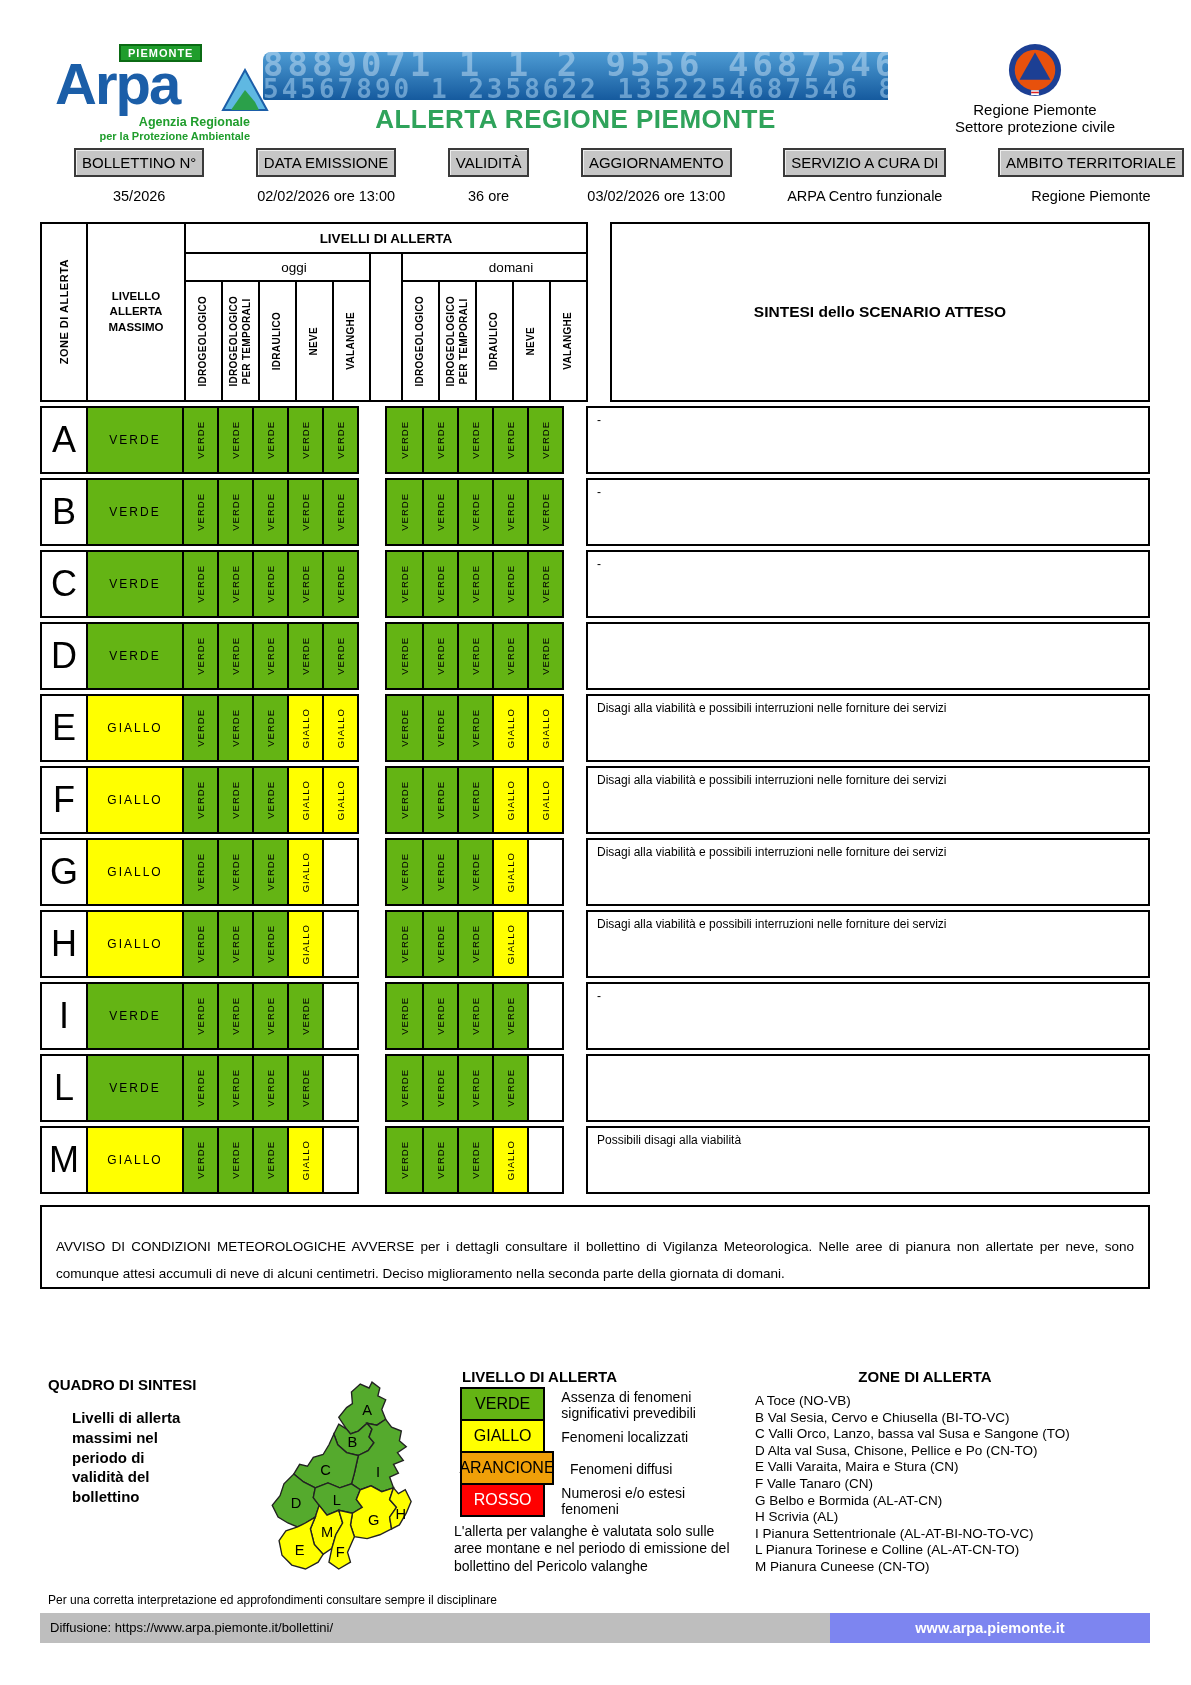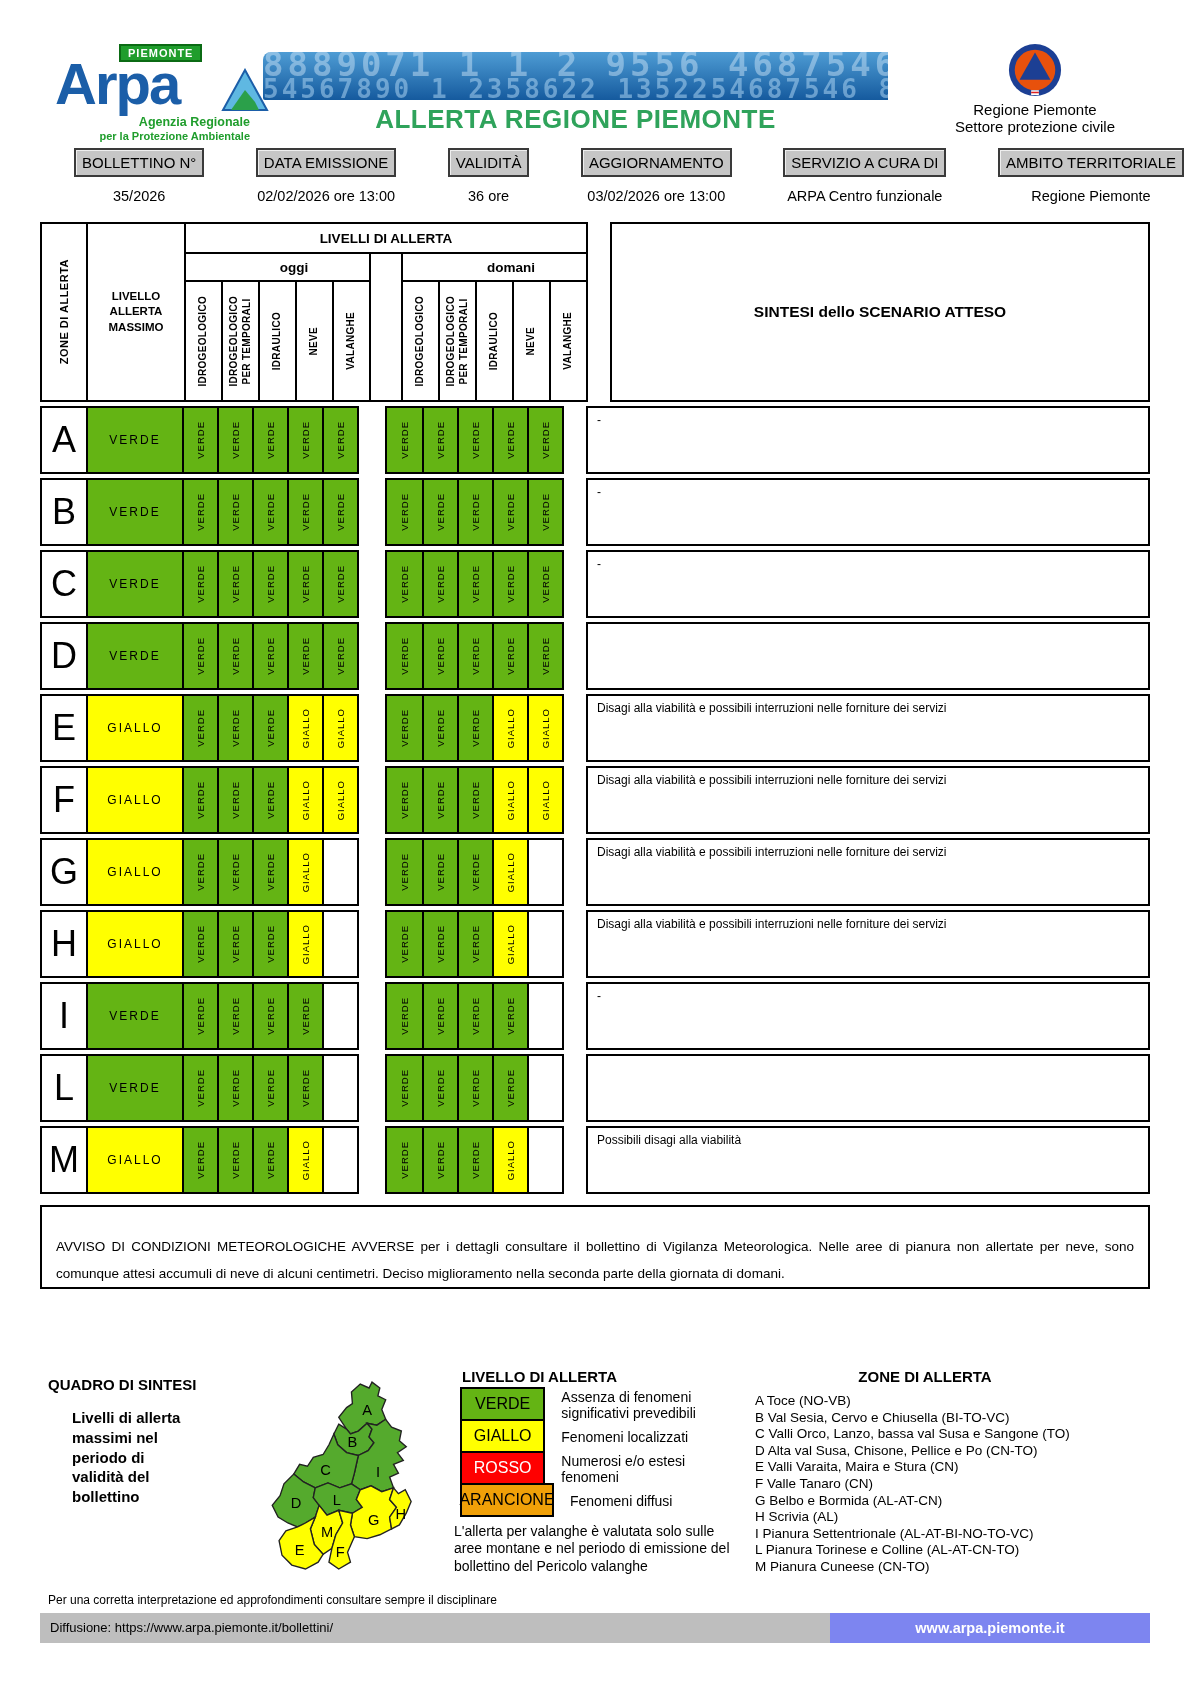--- a/index.html
+++ b/index.html
@@ -49,21 +49,21 @@
     align-items:center;justify-content:center;font-weight:bold;font-size:15.5px;}
   .zcol{width:44px;border-right:2px solid #000;display:flex;align-items:center;justify-content:center;}
   .mcol{width:96px;border-right:2px solid #000;display:flex;align-items:center;justify-content:center;
     font-weight:bold;font-size:11.5px;text-align:center;line-height:1.35;}
   .h-right{display:flex;flex-direction:column;}
   .h-livelli{height:28px;border-bottom:2px solid #000;display:flex;align-items:center;
     justify-content:center;font-weight:bold;font-size:13.5px;}
   .h-groups{display:flex;flex:1;}
   .h-group{display:flex;flex-direction:column;width:183px;}
   .h-day{height:26px;border-bottom:2px solid #000;display:flex;align-items:center;
-    justify-content:center;font-weight:bold;font-size:13.5px;padding-left:33px;}
+    justify-content:center;font-weight:normal;font-size:13.5px;padding-left:33px;}
   .h-gap{width:30px;border-left:2px solid #000;border-right:2px solid #000;}
   .haz-row{display:flex;flex:1;}
   .haz-row .hc{width:35px;border-left:2px solid #000;display:flex;align-items:center;
     justify-content:center;}
   .haz-row .hc:first-child{border-left:none;}
   .vt{writing-mode:vertical-rl;transform:rotate(180deg);}
   .hz{font-weight:bold;font-size:10px;letter-spacing:0.3px;white-space:pre-line;line-height:1.25;text-align:center;}
   .zhead{font-weight:bold;font-size:11px;letter-spacing:0.5px;}
   
   .trow{display:flex;margin-top:4px;height:68px;}
@@ -700,26 +700,26 @@
     <div id="legend-rows">
         <div class="lg-row">
           <div class="lg-box" style="background: rgb(100, 180, 20); color: rgb(0, 0, 0);">VERDE</div>
           <div class="lg-desc">Assenza di fenomeni significativi prevedibili</div>
         </div>
         <div class="lg-row">
           <div class="lg-box" style="background: rgb(255, 255, 0); color: rgb(0, 0, 0);">GIALLO</div>
           <div class="lg-desc">Fenomeni localizzati</div>
         </div>
         <div class="lg-row">
+          <div class="lg-box" style="background: rgb(240, 160, 8); color: rgb(0, 0, 0);">ARANCIONE</div>
+          <div class="lg-desc">Fenomeni diffusi</div>
+        </div>
+        <div class="lg-row">
           <div class="lg-box" style="background: rgb(255, 0, 0); color: rgb(255, 255, 255);">ROSSO</div>
           <div class="lg-desc">Numerosi e/o estesi fenomeni</div>
-        </div>
-        <div class="lg-row">
-          <div class="lg-box" style="background: rgb(240, 160, 8); color: rgb(0, 0, 0);">ARANCIONE</div>
-          <div class="lg-desc">Fenomeni diffusi</div>
         </div>
       </div>
     <div class="lg-note">L'allerta per valanghe è valutata solo sulle aree montane e nel periodo di emissione del bollettino del Pericolo valanghe</div>
   </div>
 
   <div class="zl">
     <div class="zl-title">ZONE DI ALLERTA</div>
     <div id="zone-items">
         <div class="zl-item">A Toce (NO-VB)</div>
         <div class="zl-item">B Val Sesia, Cervo e Chiusella (BI-TO-VC)</div>

